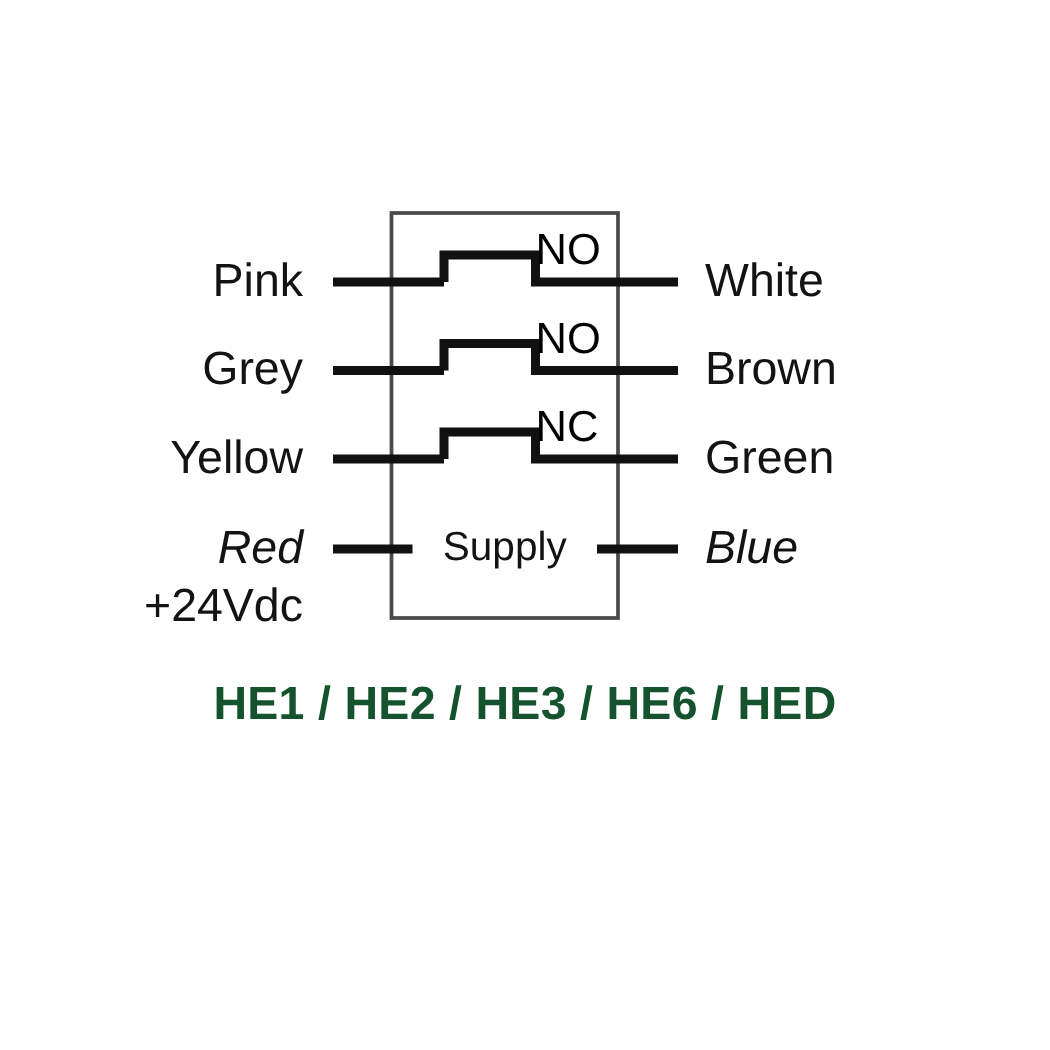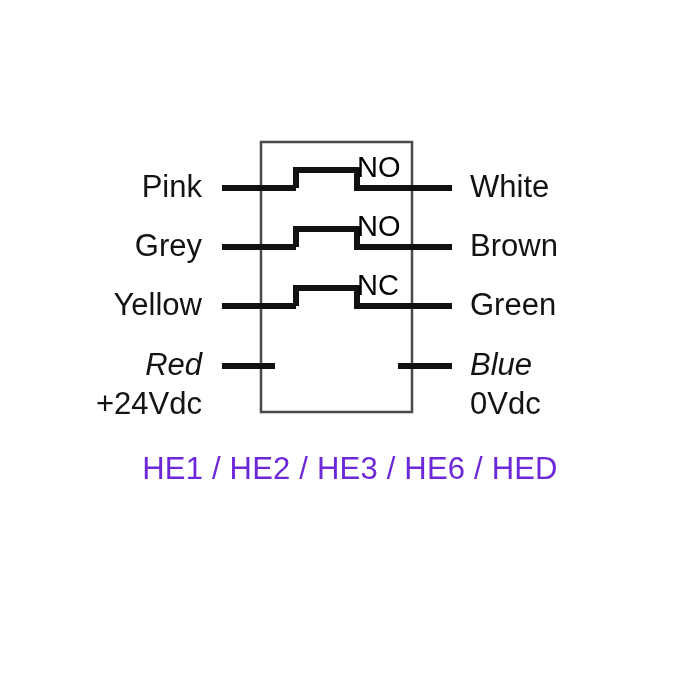--- a/index.html
+++ b/index.html
@@ -92,22 +92,22 @@
   
   #caption {
     position: absolute;
     left: 0;
     top: 450px;
     width: 700px;
     text-align: center;
   }
   .caption-line {
     font-family: "Liberation Sans", sans-serif;
-    font-weight: 400;
-    color: #6d28d9;
+    font-weight: 700;
+    color: #14532d;
     white-space: nowrap;
   }
   #caption-model {
     font-size: 31px;
     line-height: 38px;
     letter-spacing: 0.2px;
   }
   #caption-contacts {
     font-size: 29px;
     line-height: 37px;
@@ -160,26 +160,26 @@
   <div class="lbl lbl-left lbl-row5">+24Vdc</div>
 
   <div class="lbl lbl-right lbl-row1">White</div>
 
   <div class="lbl lbl-right lbl-row3">Green</div>
 
   <div class="lbl lbl-right lbl-row2">Brown</div>
 
   <div class="lbl lbl-right lbl-row4">Blue</div>
 
-  <div class="lbl lbl-right lbl-row5">0Vdc</div>
 
   <div class="tag tag-1">NO</div>
 
   <div class="tag tag-2">NO</div>
 
   <div class="tag tag-3">NC</div>
 
+  <div id="supply-text">Supply</div>
 
   <div id="caption">
     <div class="caption-line" id="caption-model">HE1 / HE2 / HE3 / HE6 / HED</div>
   </div>
 
 </div>
 
 </body></html>

